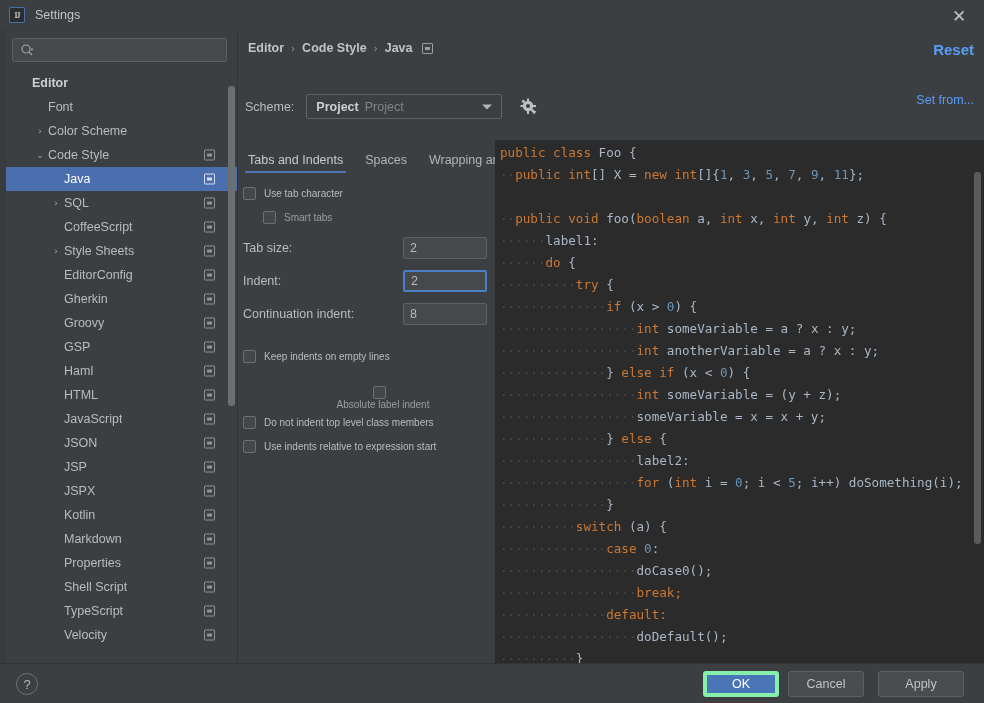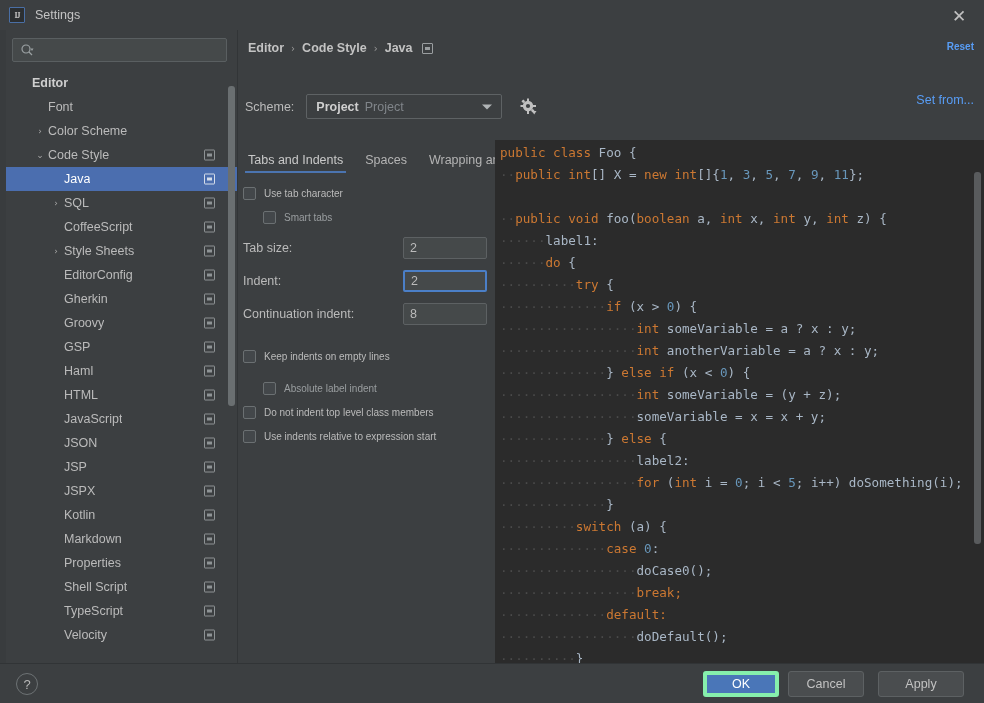--- a/index.html
+++ b/index.html
@@ -134,21 +134,21 @@
     width: 11px; height: 11px; position: relative;
     border: 1px solid #9a9ea0; border-radius: 1px;
   }
   .bc-icon::after {
     content: ""; position: absolute; left: 2px; top: 3px;
     width: 5px; height: 3px; background: #9a9ea0;
   }
 
   .reset-link {
     position: absolute; right: 10px; top: 11px;
-    font-size: 10px; font-weight: bold; color: #589df6;
+    font-size: 15px; font-weight: bold; color: #589df6;
     cursor: pointer;
   }
   .setfrom-link {
     position: absolute; right: 10px; top: 63px;
     font-size: 12.5px; color: #589df6; cursor: pointer;
   }
 
   .scheme-row {
     position: absolute; left: 7px; top: 64px;
     display: flex; align-items: center;
@@ -509,21 +509,21 @@
         <span class="field-label">Continuation indent:</span>
         <input class="field-input" type="text" value="8" style="">
       </div>
 
       <div class="chk-row" style="margin-top:15px;">
         <span class="cbox"></span>
         <span class="chk-label">Keep indents on empty lines</span>
       </div>
 
 
-      <div class="chk-row indented" style="margin-top:8px;">
+      <div class="chk-row indented" style="margin-top:18px;flex-direction:column;">
         <span class="cbox"></span>
         <span class="chk-label dim">Absolute label indent</span>
       </div>
 
       <div class="chk-row">
         <span class="cbox"></span>
         <span class="chk-label">Do not indent top level class members</span>
       </div>
 
       <div class="chk-row">

